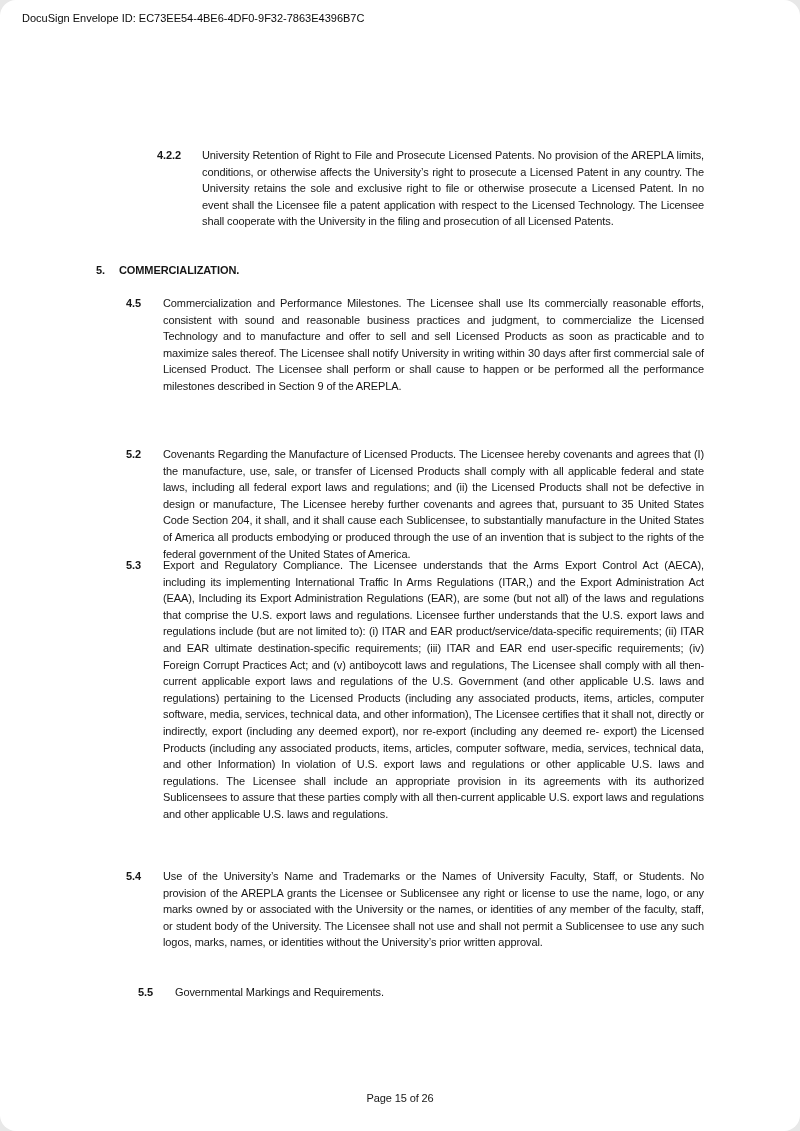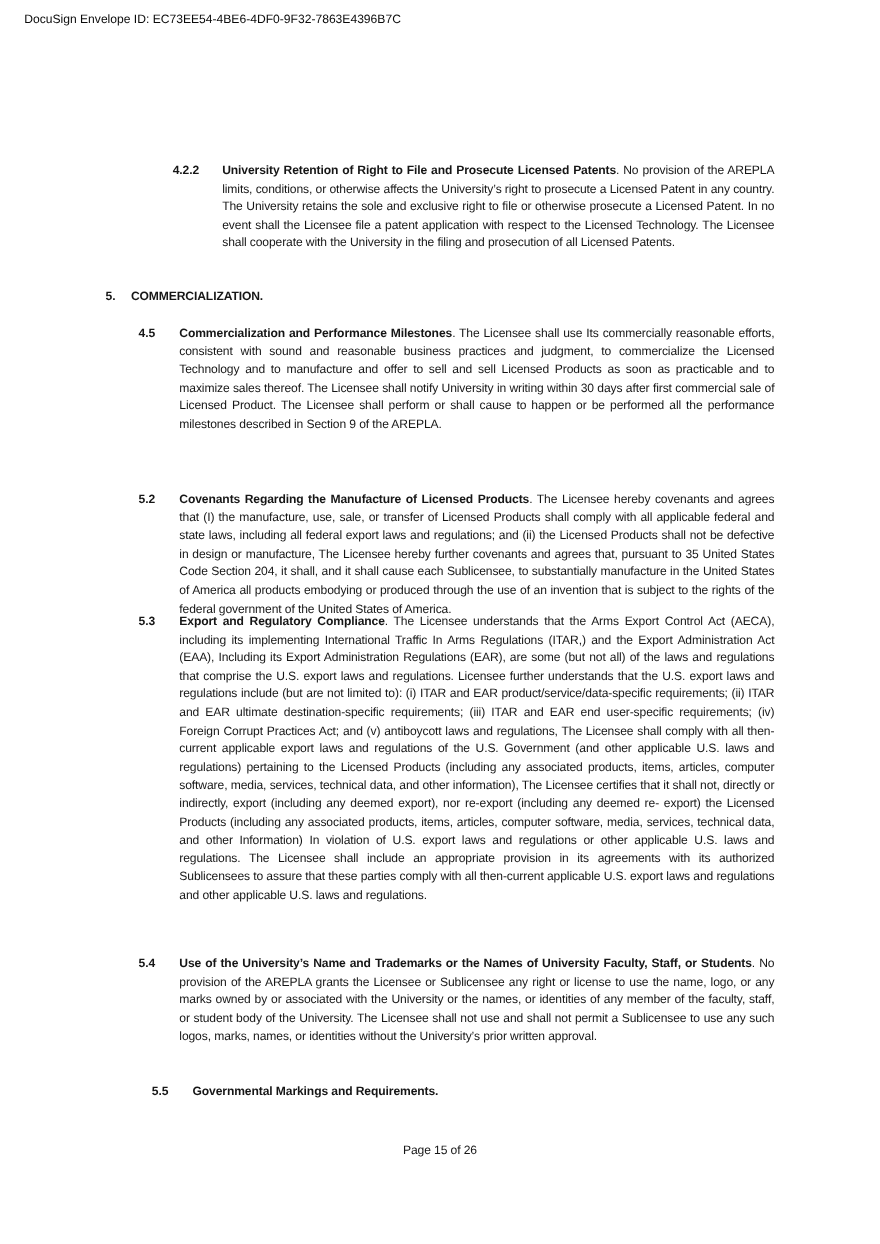--- a/index.html
+++ b/index.html
@@ -4,35 +4,36 @@
 <style>
   html,body { margin:0; padding:0; background:#e8e8e8; }
   .page {
     position:relative;
     width:800px; height:1131px;
     background:#ffffff;
     font-family:"Liberation Sans","DejaVu Sans",sans-serif;
     color:#161616;
     overflow:hidden;
     margin:0 auto;
+    border-radius:16px;
   }
   .ds-header {
     position:absolute; top:12px; left:22px;
     font-size:11px; letter-spacing:0; color:#0a0a0a;
     white-space:nowrap;
   }
   .block { position:absolute; font-size:11px; line-height:16.6px; letter-spacing:-0.1px; }
   .justify { text-align:justify; }
   .clause { }
   .clause .num {
     position:absolute; left:0; top:0;
     font-weight:bold; white-space:nowrap;text-align:right;
   }
   .clause .ctext { text-align:justify; }
-  .b { font-weight:bold; }
+  .b { font-weight:normal; }
   p { margin:0; }
 
   
   .intro { left:202px; top:97px; width:502px; }
 
   
   .c422 { left:157px; top:147px; width:547px; }
   .c422 .ctext { margin-left:45px; }
 
   
@@ -41,21 +42,21 @@
 
   
   .c51 { left:126px; top:295px; width:578px; }
   .c52 { left:126px; top:410px; width:578px;margin-top:36px; }
   .c53 { left:126px; top:557px; width:578px; }
   .c54 { left:126px; top:868px; width:578px; }
   .c55 { left:138px; top:984px; width:578px; }
   .c51 .ctext, .c52 .ctext, .c53 .ctext, .c54 .ctext, .c55 .ctext { margin-left:37px; }
 
   .footer {
-    position:absolute; left:0; top:1040px; width:100%;
+    position:absolute; left:0; top:1092px; width:100%;
     text-align:center; font-size:11px; letter-spacing:-0.1px;
   }
 </style>
 </head>
 <body>
 
 <div class="page">
 
   <div class="ds-header">DocuSign Envelope ID: EC73EE54-4BE6-4DF0-9F32-7863E4396B7C</div>
 

